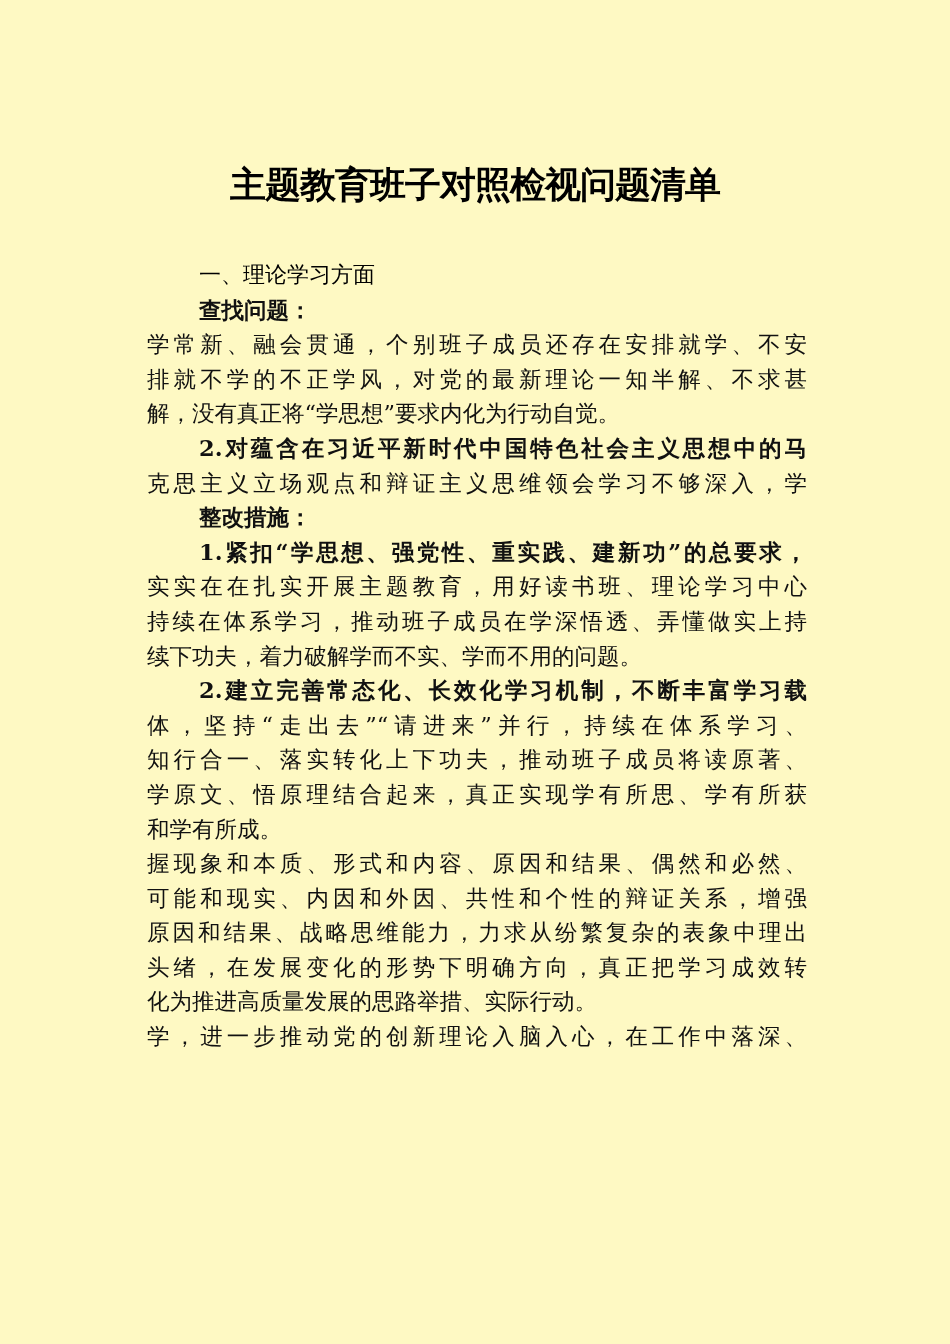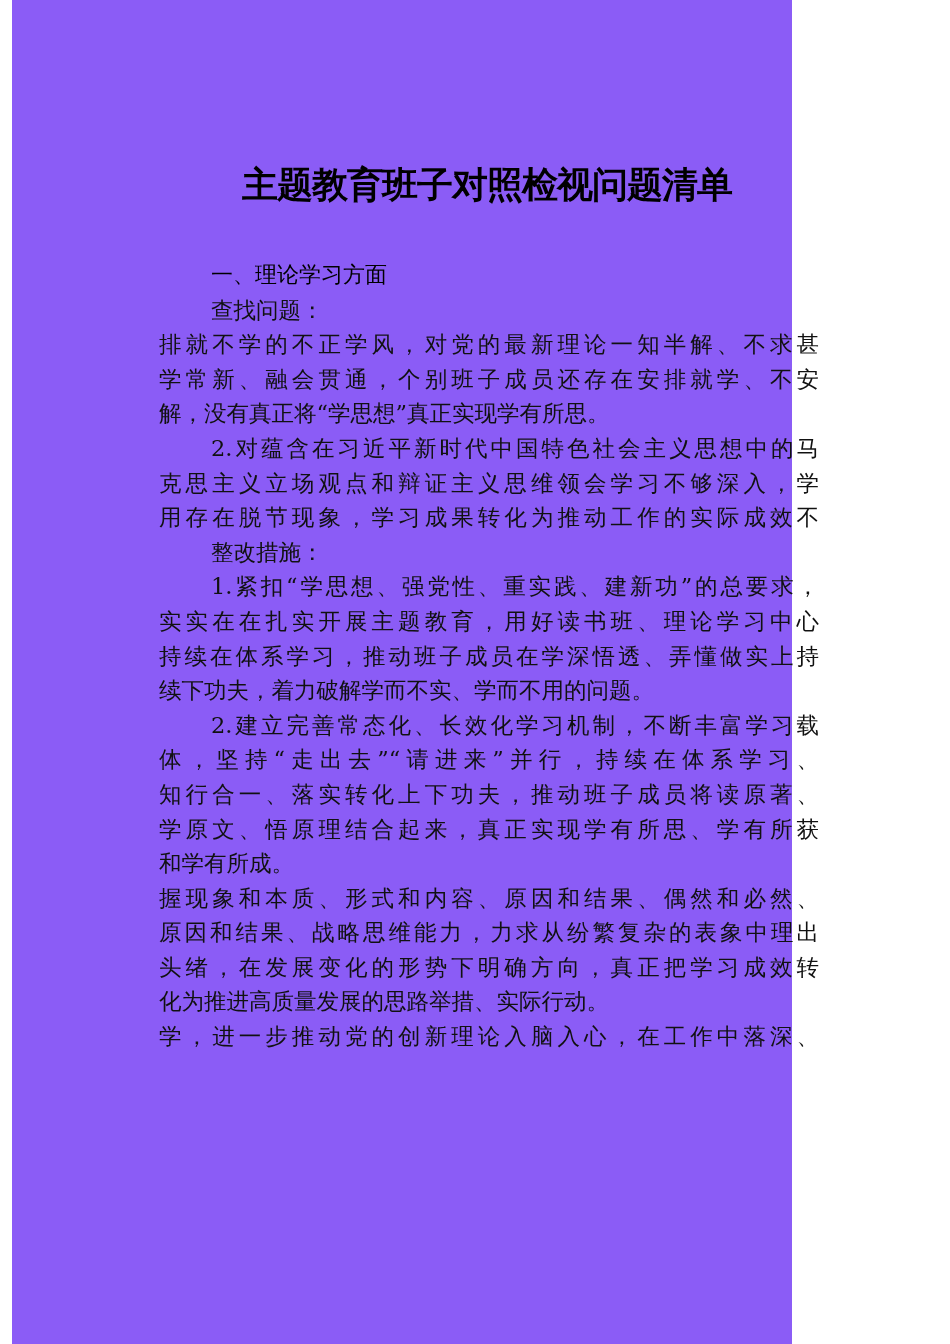--- a/index.html
+++ b/index.html
@@ -1,60 +1,59 @@
 <!DOCTYPE html>
 <html><head>
 <meta charset="utf-8">
 <style>
   html, body { margin: 0; padding: 0; background: #ffffff; }
   body { width: 950px; height: 1344px; position: relative; overflow: hidden; }
-  .page { position: absolute; left: 12px; top: 0; width: 780px; height: 1344px; background: #8b5cf6; }
+  .page { position: absolute; left: 0; top: 0; width: 950px; height: 1344px; background: #fef9c3; }
   .title {
     position: absolute; left: 0; top: 160px; width: 950px; text-align: center;
     font-family: "DejaVu Serif", "Liberation Serif", serif;
     font-weight: bold; font-size: 36px; color: #000; letter-spacing: -1px; line-height: 48px;
   }
   .body {
     position: absolute; left: 147px; top: 258px; width: 660px;
     font-family: "DejaVu Serif", "Liberation Serif", serif;
     font-size: 22.5px; color: #111; 
   }
   .line {
     height: 34.6px; line-height: 34.6px; white-space: nowrap;
     text-align: justify; text-align-last: justify;
     letter-spacing: 0px;
   }
   .line.last { text-align-last: left; }
-  .indent { padding-left: 52px; }
+  .indent { padding-left: 52px; font-weight: bold; }
   .heading {
     font-family: Liberation Sans, sans-serif;
     font-size: 22px; font-weight: normal; color: #000;
   }
 </style>
 </head>
 <body>
 
 <div class="page">
   <div class="title">主题教育班子对照检视问题清单</div>
 
   <div class="body">
     <div class="line last indent heading">一、理论学习方面</div>
 
     <div class="line last indent">查找问题：</div>
 
     <div>
+      <div class="line">学常新、融会贯通，个别班子成员还存在安排就学、不安</div>
       <div class="line">排就不学的不正学风，对党的最新理论一知半解、不求甚</div>
-      <div class="line">学常新、融会贯通，个别班子成员还存在安排就学、不安</div>
-      <div class="line last">解，没有真正将“学思想”真正实现学有所思。</div>
+      <div class="line last">解，没有真正将“学思想”要求内化为行动自觉。</div>
     </div>
 
     <div>
       <div class="line indent">2.对蕴含在习近平新时代中国特色社会主义思想中的马</div>
       <div class="line">克思主义立场观点和辩证主义思维领会学习不够深入，学</div>
-      <div class="line">用存在脱节现象，学习成果转化为推动工作的实际成效不</div>
     </div>
 
     <div class="line last indent">整改措施：</div>
 
     <div>
       <div class="line indent">1.紧扣“学思想、强党性、重实践、建新功”的总要求，</div>
       <div class="line">实实在在扎实开展主题教育，用好读书班、理论学习中心</div>
       <div class="line">持续在体系学习，推动班子成员在学深悟透、弄懂做实上持</div>
       <div class="line last">续下功夫，着力破解学而不实、学而不用的问题。</div>
     </div>
@@ -62,20 +61,21 @@
     <div>
       <div class="line indent">2.建立完善常态化、长效化学习机制，不断丰富学习载</div>
       <div class="line">体，坚持“走出去”“请进来”并行，持续在体系学习、</div>
       <div class="line">知行合一、落实转化上下功夫，推动班子成员将读原著、</div>
       <div class="line">学原文、悟原理结合起来，真正实现学有所思、学有所获</div>
       <div class="line last">和学有所成。</div>
     </div>
 
     <div>
       <div class="line">握现象和本质、形式和内容、原因和结果、偶然和必然、</div>
+      <div class="line">可能和现实、内因和外因、共性和个性的辩证关系，增强</div>
       <div class="line">原因和结果、战略思维能力，力求从纷繁复杂的表象中理出</div>
       <div class="line">头绪，在发展变化的形势下明确方向，真正把学习成效转</div>
       <div class="line last">化为推进高质量发展的思路举措、实际行动。</div>
     </div>
 
     <div>
       <div class="line">学，进一步推动党的创新理论入脑入心，在工作中落深、</div>
     </div>
   </div>
 </div>

